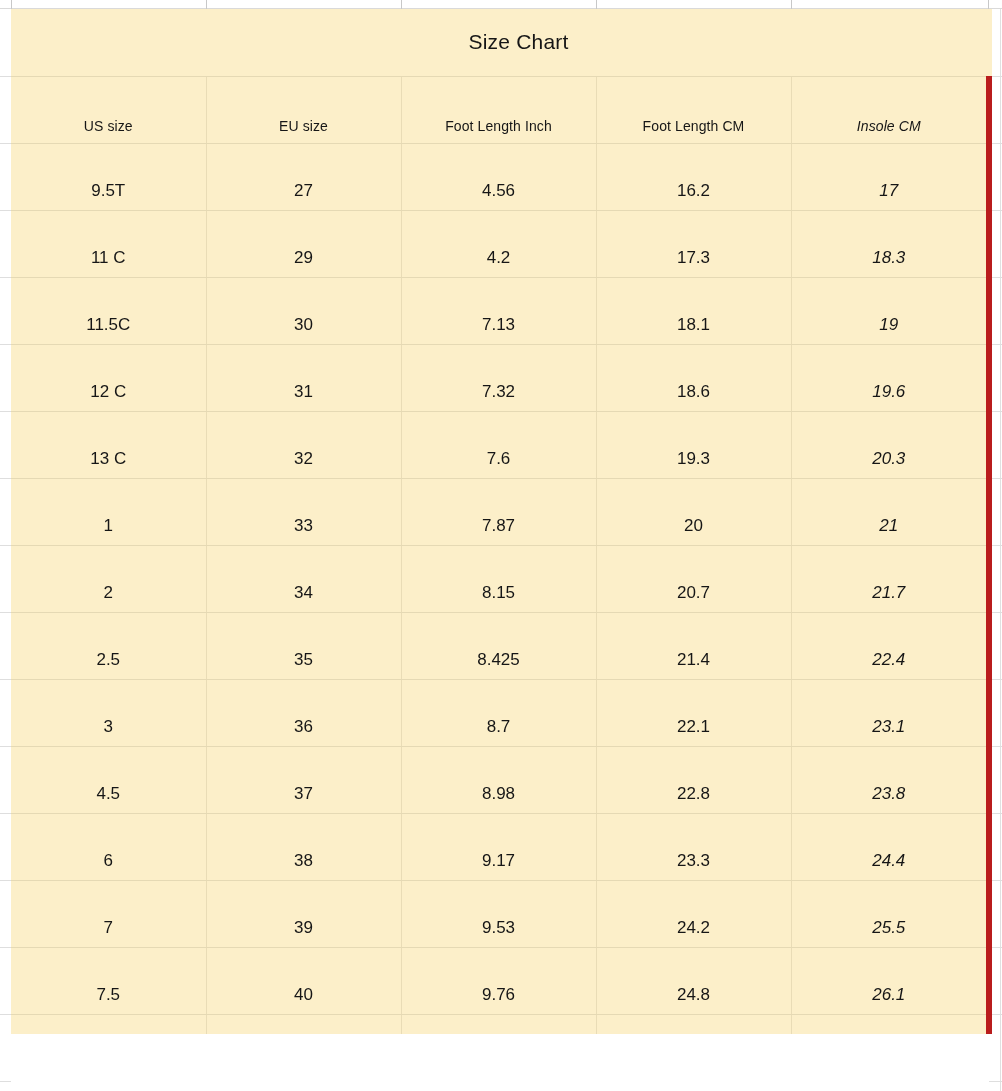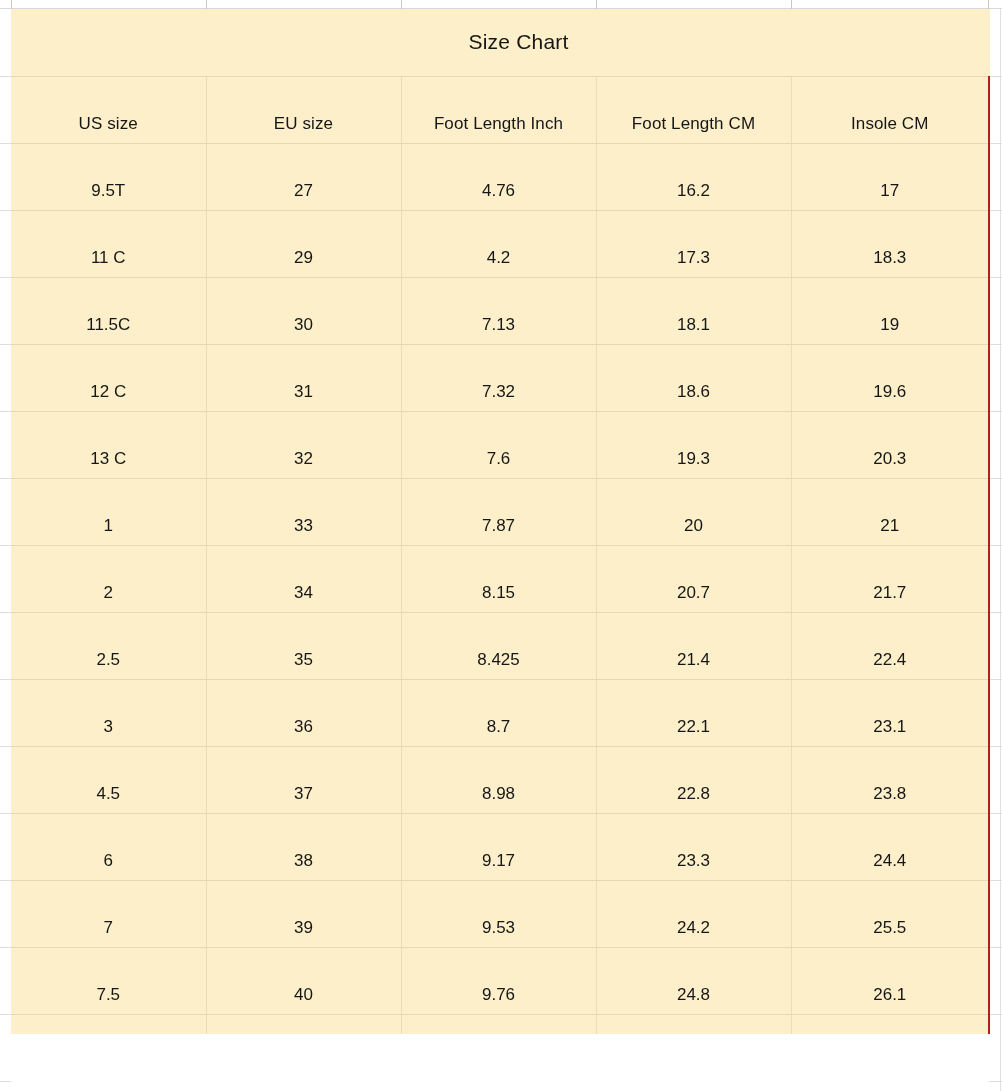--- a/index.html
+++ b/index.html
@@ -57,38 +57,38 @@
   .chart td {
     background: #fcefc9;
     border-right: 1px solid #e9dcb6;
     border-bottom: 1px solid #e5d9b4;
     text-align: center;
     vertical-align: bottom;
     padding: 0 2px 9px 2px;
     box-sizing: border-box;
     color: #161616;
   }
-  .chart td.last-col { border-right: 2px solid #b91c1c; }
+  .chart td.last-col { border-right: 6px solid #b91c1c; font-style: italic; }
 
   
   tr.title-row td {
     height: 67px;
     font-size: 21px;
     vertical-align: middle;
     padding-bottom: 0;
     border-right: none;
     border-bottom: 1px solid #e5d9b4;
     letter-spacing: 0.2px;
     padding-left: 39px;
   }
 
   
   tr.head-row td {
     height: 67px;
-    font-size: 17px;
+    font-size: 14px;
     letter-spacing: 0.1px;
   }
 
   
   tr.data-row td {
     height: 67px;
     font-size: 17px;
   }
 
   
@@ -208,21 +208,21 @@
         <td>US size</td>
         <td>EU size</td>
         <td>Foot Length Inch</td>
         <td>Foot Length CM</td>
         <td class="last-col">Insole CM</td>
       </tr>
 
       <tr class="data-row">
         <td>9.5T</td>
         <td>27</td>
-        <td>4.76</td>
+        <td>4.56</td>
         <td>16.2</td>
         <td class="last-col">17</td>
       </tr>
       <tr class="data-row">
         <td>11 C</td>
         <td>29</td>
         <td>4.2</td>
         <td>17.3</td>
         <td class="last-col">18.3</td>
       </tr>

